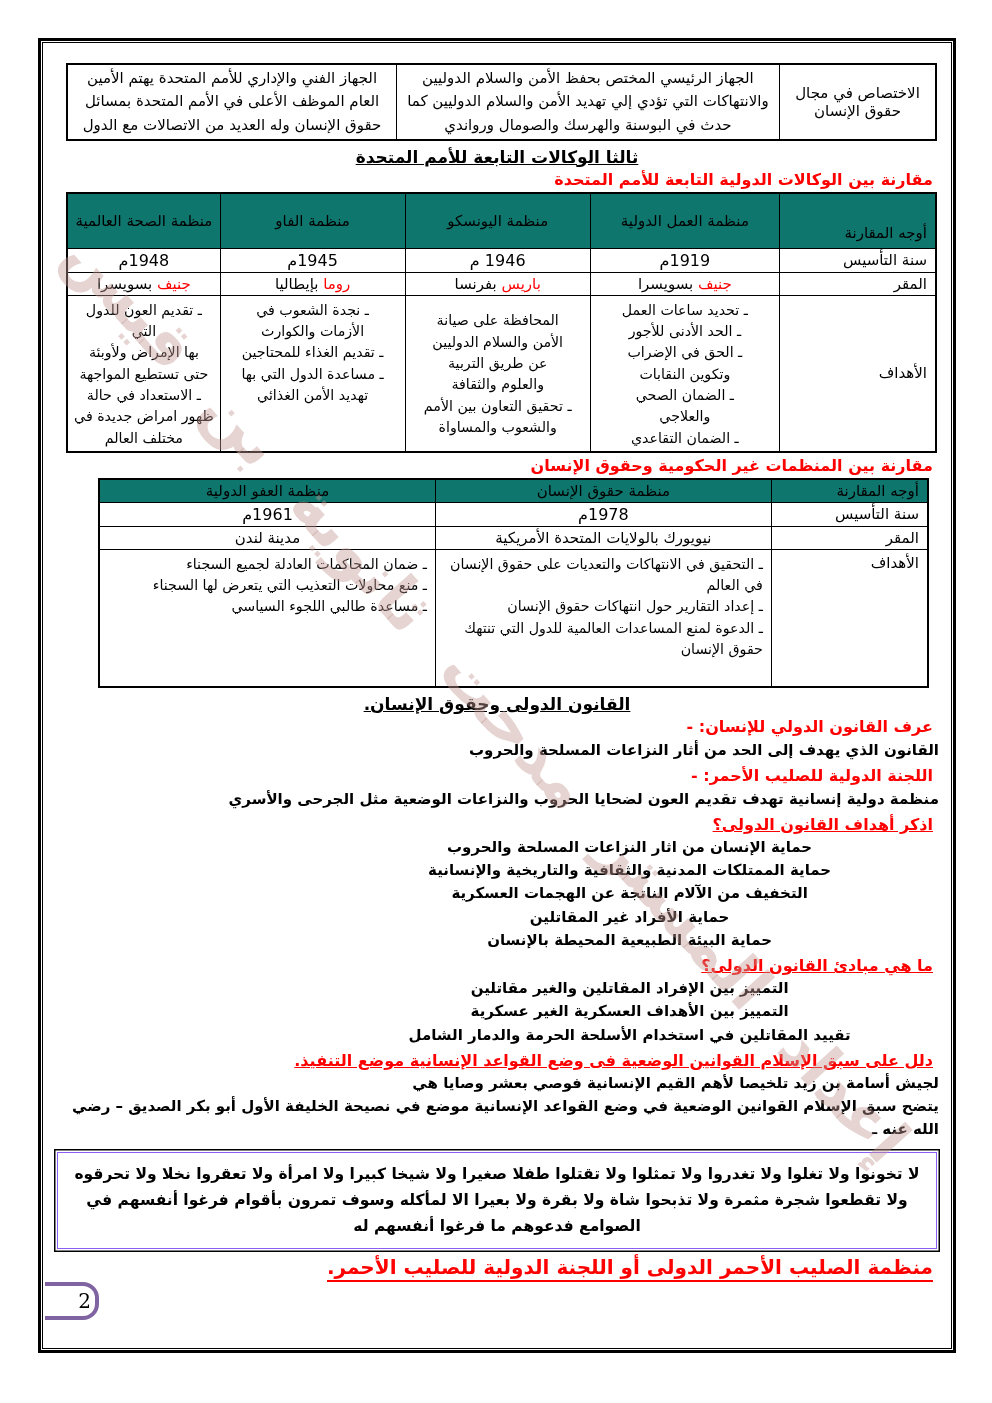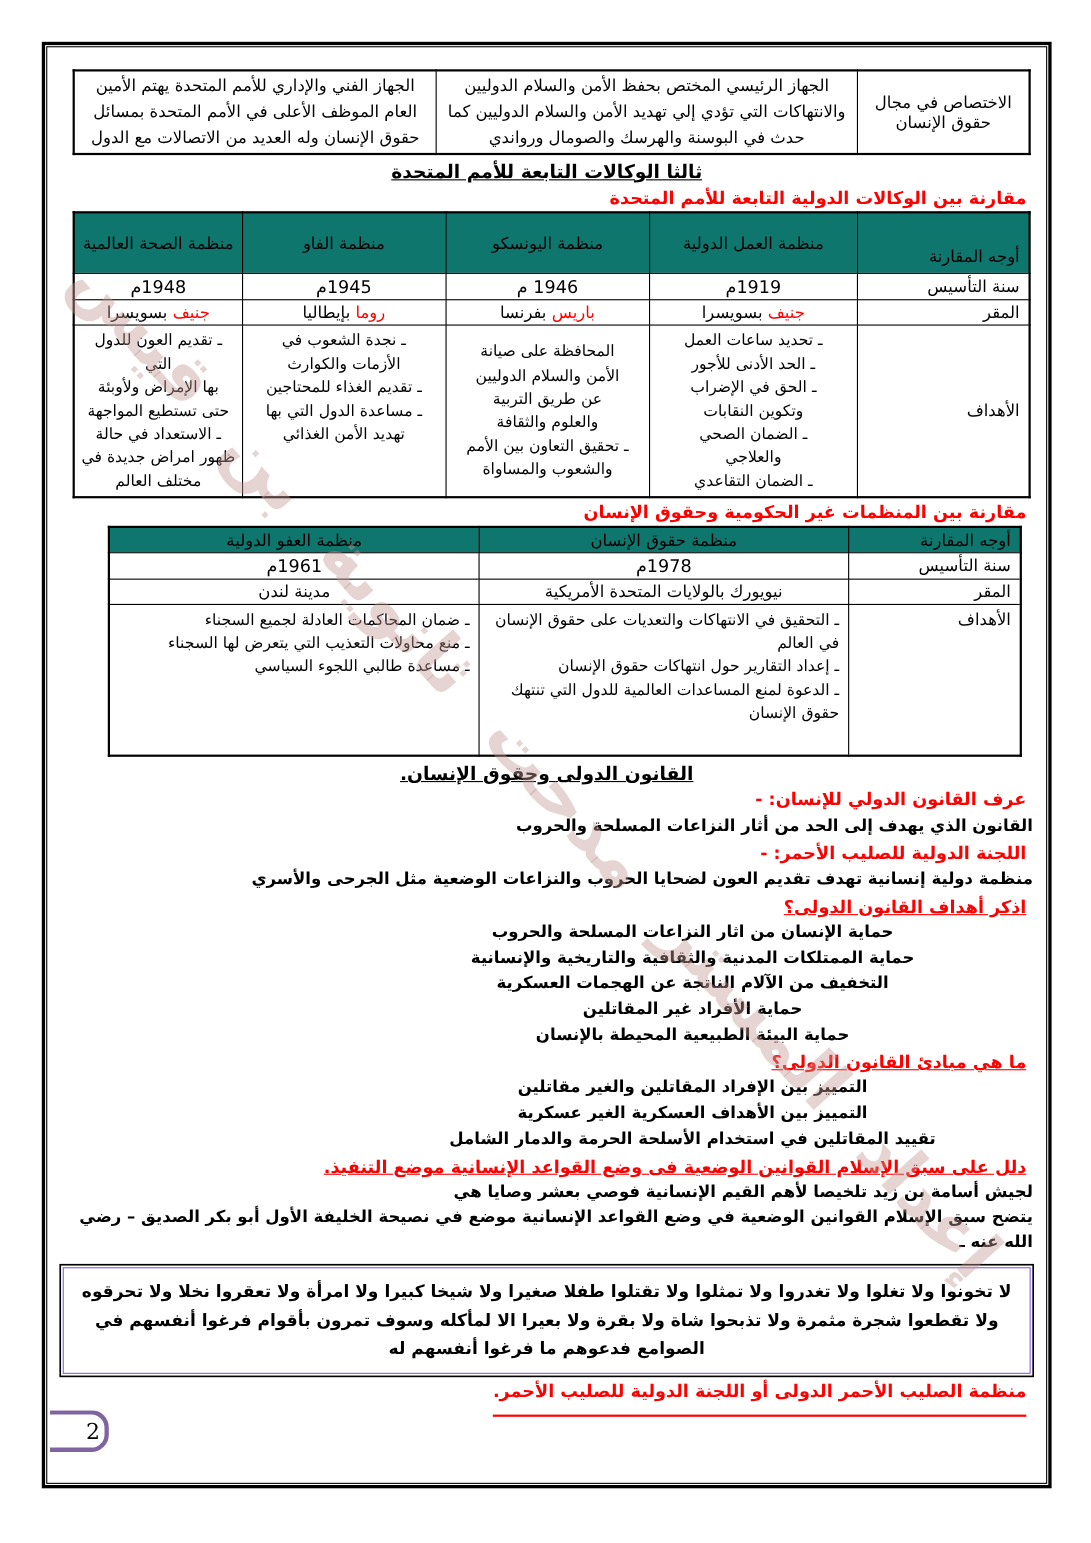--- a/index.html
+++ b/index.html
@@ -23,21 +23,21 @@
   .black-title{font-size:17px;text-align:center;margin:6px 0 2px 0;}
   .black-title span{text-decoration:underline;}
   .fs15{font-size:15px;}
   .line{font-size:15px;line-height:1.55;text-align:right;margin:0;}
   .goals-list{width:52%;margin-right:9%;margin-left:auto;text-align:center;font-size:15px;line-height:1.55;white-space:pre-line;}
   .quote-box{
     margin:10px 2px 6px 2px;border:1px solid #8b5cf6;
     box-shadow:0 0 0 1.5px #fff,0 0 0 3px #000;
     padding:8px 10px;text-align:center;font-size:15.5px;line-height:1.7;
   }
-  .redcross-title{display:inline-block;color:#fe0000;font-size:16px;border-bottom:2.5px solid #fe0000;padding-bottom:12px;}
+  .redcross-title{display:inline-block;color:#fe0000;font-size:20px;border-bottom:2.5px solid #fe0000;padding-bottom:1px;}
   .watermark{
     position:absolute;top:660px;right:-120px;width:1250px;text-align:center;
     transform:rotate(48deg);transform-origin:center;
     font-size:64px;color:rgba(193,152,147,0.42);word-spacing:26px;
     pointer-events:none;white-space:nowrap;z-index:5;
   }
   .page-badge{
     position:absolute;left:2px;bottom:28px;width:46px;height:30px;
     border:4px solid #8064a2;border-left:none;border-radius:0 16px 16px 0;
     font-family:"DejaVu Serif",serif;font-weight:normal;font-size:20px;

